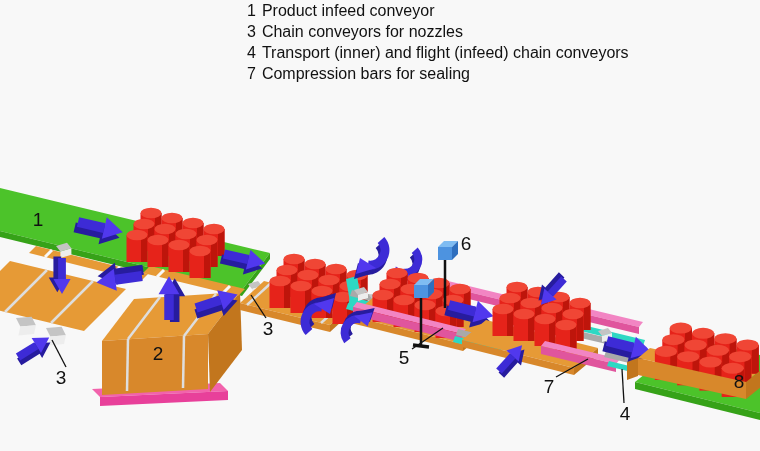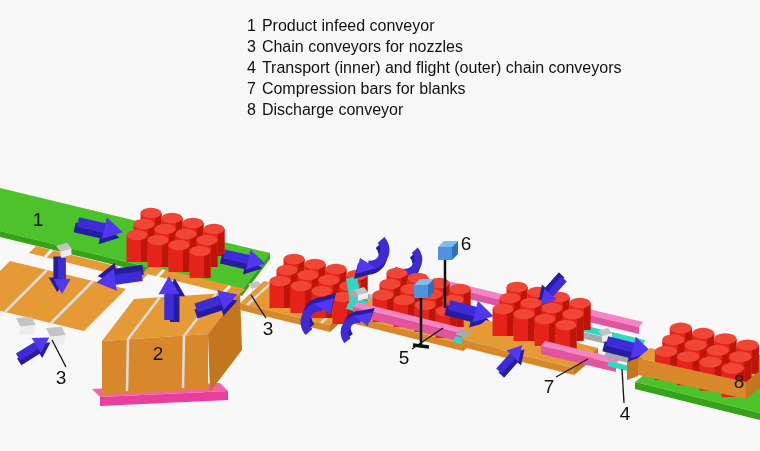--- a/index.html
+++ b/index.html
@@ -2,21 +2,21 @@
 <html style="--bg: #F8F8F8; --legend-text: #111111; --label: #111111; --belt-green: #4CC32A; --belt-green-dark: #36A218; --tray-orange: #E69A36; --tray-orange-front: #D8882B; --tray-orange-side: #C2761D; --crease-gray: #DEDEDE; --pink-top: #F285C3; --pink-front: #E0559D; --magenta-top: #F263AC; --magenta-front: #E8409A; --can-red: #E6231A; --can-red-dark: #BE150B; --can-red-top: #F04635; --arrow-blue: #3D2BD6; --arrow-dark: #271C9E; --arrow-head: #5138EE; --cyan: #2ED8C3; --gray-rail: #A9A9A9; --lug-top: #C4C4C4; --lug-front: #EDEDED; --nozzle-top: #7FBCF2; --nozzle-front: #4D93E0; --nozzle-side: #2F6FBE;"><head>
 <meta charset="utf-8">
 <style>
   html,body{margin:0;padding:0;}
   body{
     width:760px;height:451px;position:relative;overflow:hidden;
     background:var(--bg,#F8F8F8);
     font-family:"Liberation Sans",sans-serif;
   }
   #legend{
-    position:absolute;left:247px;top:15px;
+    position:absolute;left:247px;top:0;
     font-size:16px;line-height:21px;color:var(--legend-text,#111);
     white-space:nowrap;
   }
   .lg span.num{padding-right:6px;}
   #diagram{position:absolute;left:0;top:0;}
   
   .belt{fill:var(--belt-green);}
   .belt-dark{fill:var(--belt-green-dark);}
   .tray-top{fill:var(--tray-orange);}
   .tray-front{fill:var(--tray-orange-front);}
@@ -47,23 +47,22 @@
   .post{stroke:#111;stroke-width:2.5;}
   .leader{stroke:#111;stroke-width:1.3;}
   .callout{font:19px "Liberation Sans",sans-serif;fill:var(--label,#111);}
 </style>
 </head>
 <body>
 
 <div id="legend">
   <div class="lg"><span class="num">1</span><span>Product infeed conveyor</span></div>
   <div class="lg"><span class="num">3</span><span>Chain conveyors for nozzles</span></div>
-  <div class="lg"><span class="num">4</span><span>Transport (inner) and flight (outer) chain conveyors</span></div>
-  <div class="lg"><span class="num">7</span><span>Compression bars for blanks</span></div>
-  <div class="lg"><span class="num">8</span><span>Discharge conveyor</span></div>
+  <div class="lg"><span class="num">4</span><span>Transport (inner) and flight (infeed) chain conveyors</span></div>
+  <div class="lg"><span class="num">7</span><span>Compression bars for sealing</span></div>
 </div>
 
 <svg id="diagram" width="760" height="451" viewBox="0 0 760 451">
   <defs>
 
     <g id="can">
       <rect x="-10.5" y="-27" width="21" height="27" class="can-body"></rect>
       <rect x="4" y="-27" width="6.5" height="27" class="can-shade"></rect>
       <ellipse cx="0" cy="-27" rx="10.5" ry="5.2" class="can-top"></ellipse>
     </g>

